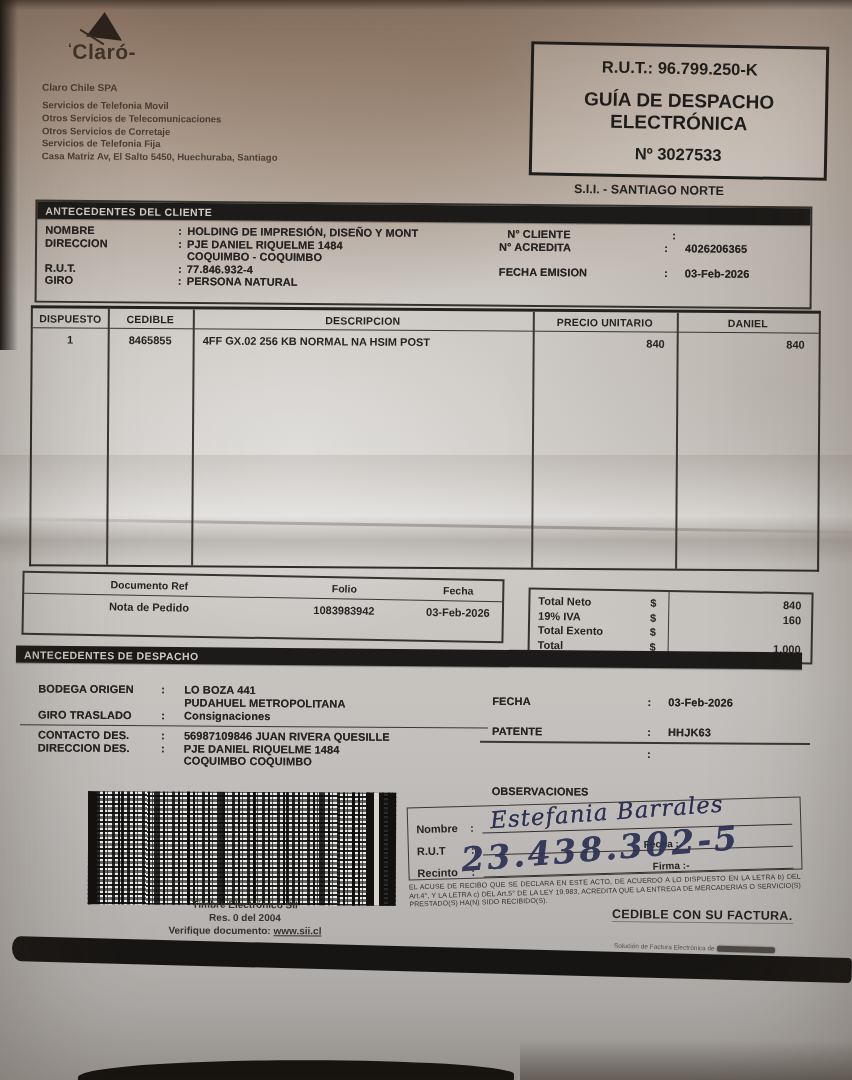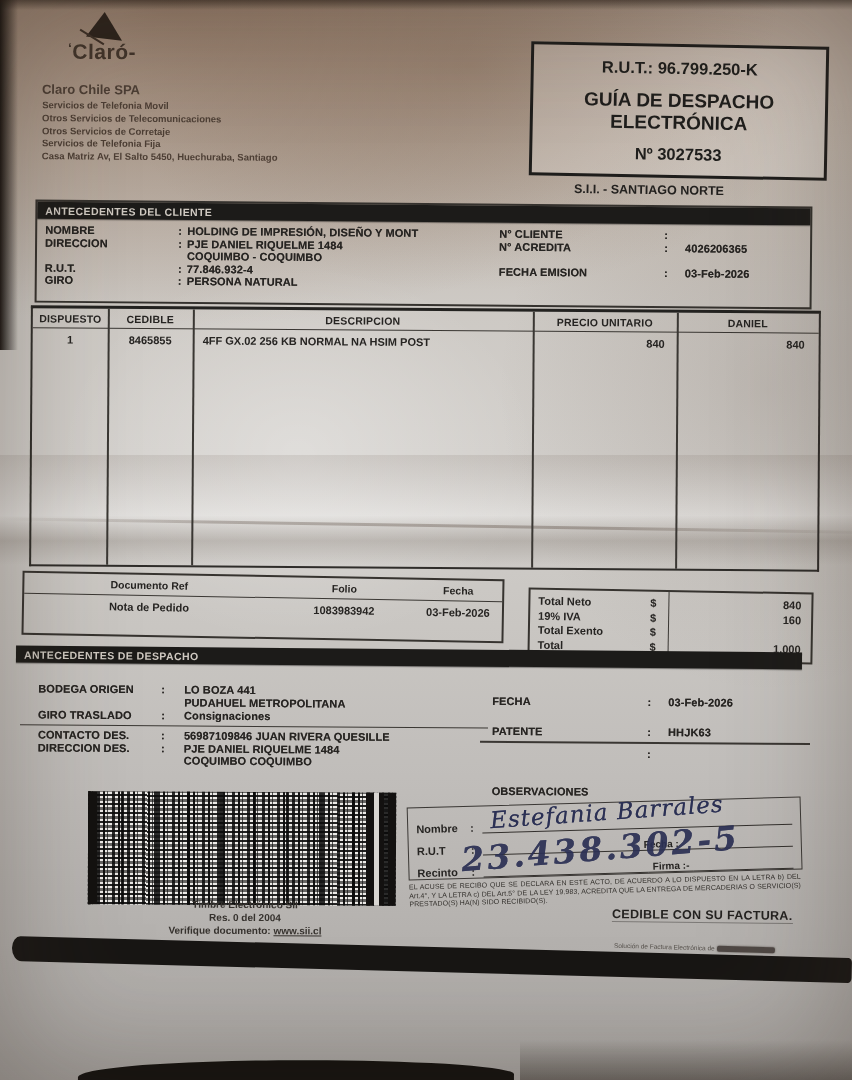--- a/index.html
+++ b/index.html
@@ -45,21 +45,21 @@
   <div class="shade" style="left:0;top:0;width:18px;height:350px;background:linear-gradient(90deg,rgba(18,14,11,.95),rgba(18,14,11,0));"></div>
   <div class="shade" style="left:0;top:0;width:852px;height:10px;background:linear-gradient(180deg,rgba(30,22,16,.55),rgba(30,22,16,0));"></div>
   <div class="shade" style="left:0;top:455px;width:852px;height:110px;background:linear-gradient(180deg,rgba(110,95,85,.14),rgba(255,255,255,.32) 55%,rgba(100,88,78,.22) 78%,rgba(100,88,78,0));"></div>
   <div class="shade" style="left:0;top:524px;width:852px;height:3px;transform:rotate(.9deg);background:linear-gradient(90deg,rgba(90,75,65,0),rgba(90,75,65,.32) 25%,rgba(90,75,65,.38) 70%,rgba(90,75,65,.05));"></div>
   <div class="shade" style="left:86px;top:12px;width:36px;height:30px;background:#2b221b;clip-path:polygon(52% 0,100% 96%,0 82%);"></div>
   <div class="shade" style="left:78px;top:36px;width:28px;height:2px;background:#3c2f26;transform:rotate(32deg);"></div>
 
   <div class="abs" style="left:68px;top:40px;font-size:21px;font-weight:bold;color:#41342a;letter-spacing:.5px;transform:rotate(.4deg);">
     <span style="font-size:14px;vertical-align:6px;">ʻ</span><span>Claró-</span>
   </div>
-  <div class="abs" style="left:42px;top:82px;font-size:13px;font-weight:bold;color:#4c3e34;transform:rotate(.4deg);">Claro Chile SPA</div>
+  <div class="abs" style="left:42px;top:82px;font-size:10px;font-weight:bold;color:#4c3e34;transform:rotate(.4deg);">Claro Chile SPA</div>
   <div class="abs" style="left:42px;top:100px;font-size:9.5px;font-weight:bold;color:#4c3e34;line-height:12.8px;transform:rotate(.4deg);">
     <div>Servicios de Telefonia Movil</div>
     <div>Otros Servicios de Telecomunicaciones</div>
     <div>Otros Servicios de Corretaje</div>
     <div>Servicios de Telefonia Fija</div>
     <div>Casa Matriz Av, El Salto 5450, Huechuraba, Santiago</div>
   </div>
 
   <div class="abs" style="left:530px;top:44px;width:292px;height:128px;border:3px solid #1e1d1b;transform:rotate(1.1deg);
               background:rgba(236,233,229,.30);text-align:center;color:#1f1e1c;">
@@ -96,21 +96,21 @@
           <span class="v">77.846.932-4</span>
         </div>
       <div class="f">
           <span class="l">GIRO</span>
           <span class="c">:</span>
           <span class="v">PERSONA NATURAL</span>
         </div>
     </div>
     <div class="abs" style="left:462px;top:22px;width:300px;">
       <div class="f">
-          <span class="l" style="width:160px;">N° CLIENTE</span>
+          <span class="l" style="width:160px;margin-left:8px;">N° CLIENTE</span>
           <span class="c">:</span>
           <span class="v" style="padding-left:12px;"></span>
         </div>
       <div class="f">
           <span class="l" style="width:160px;">N° ACREDITA</span>
           <span class="c">:</span>
           <span class="v" style="padding-left:12px;">4026206365</span>
         </div>
       <div class="f" style="margin-top:13px;">
           <span class="l" style="width:160px;">FECHA EMISION</span>

